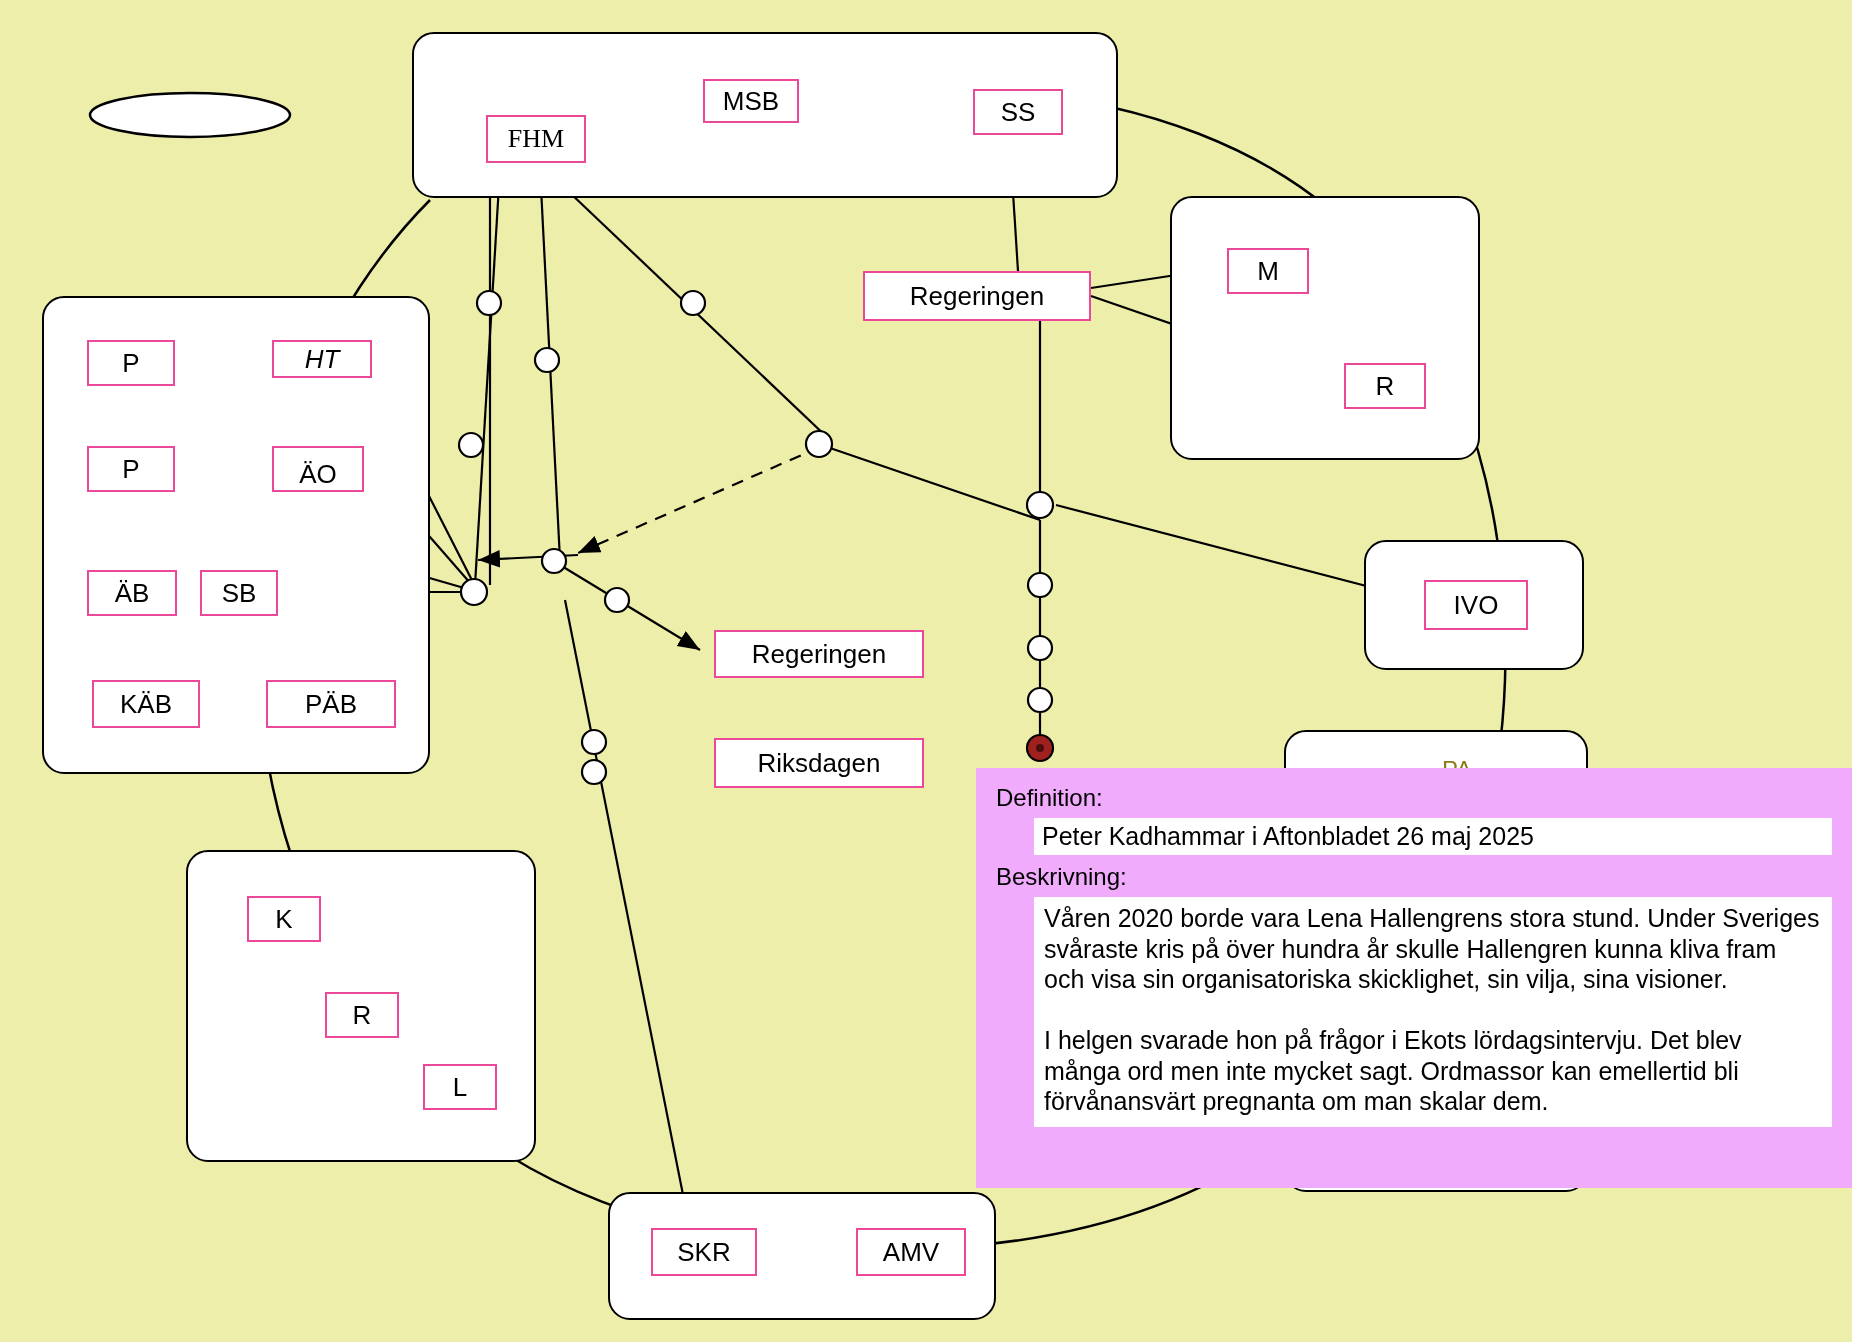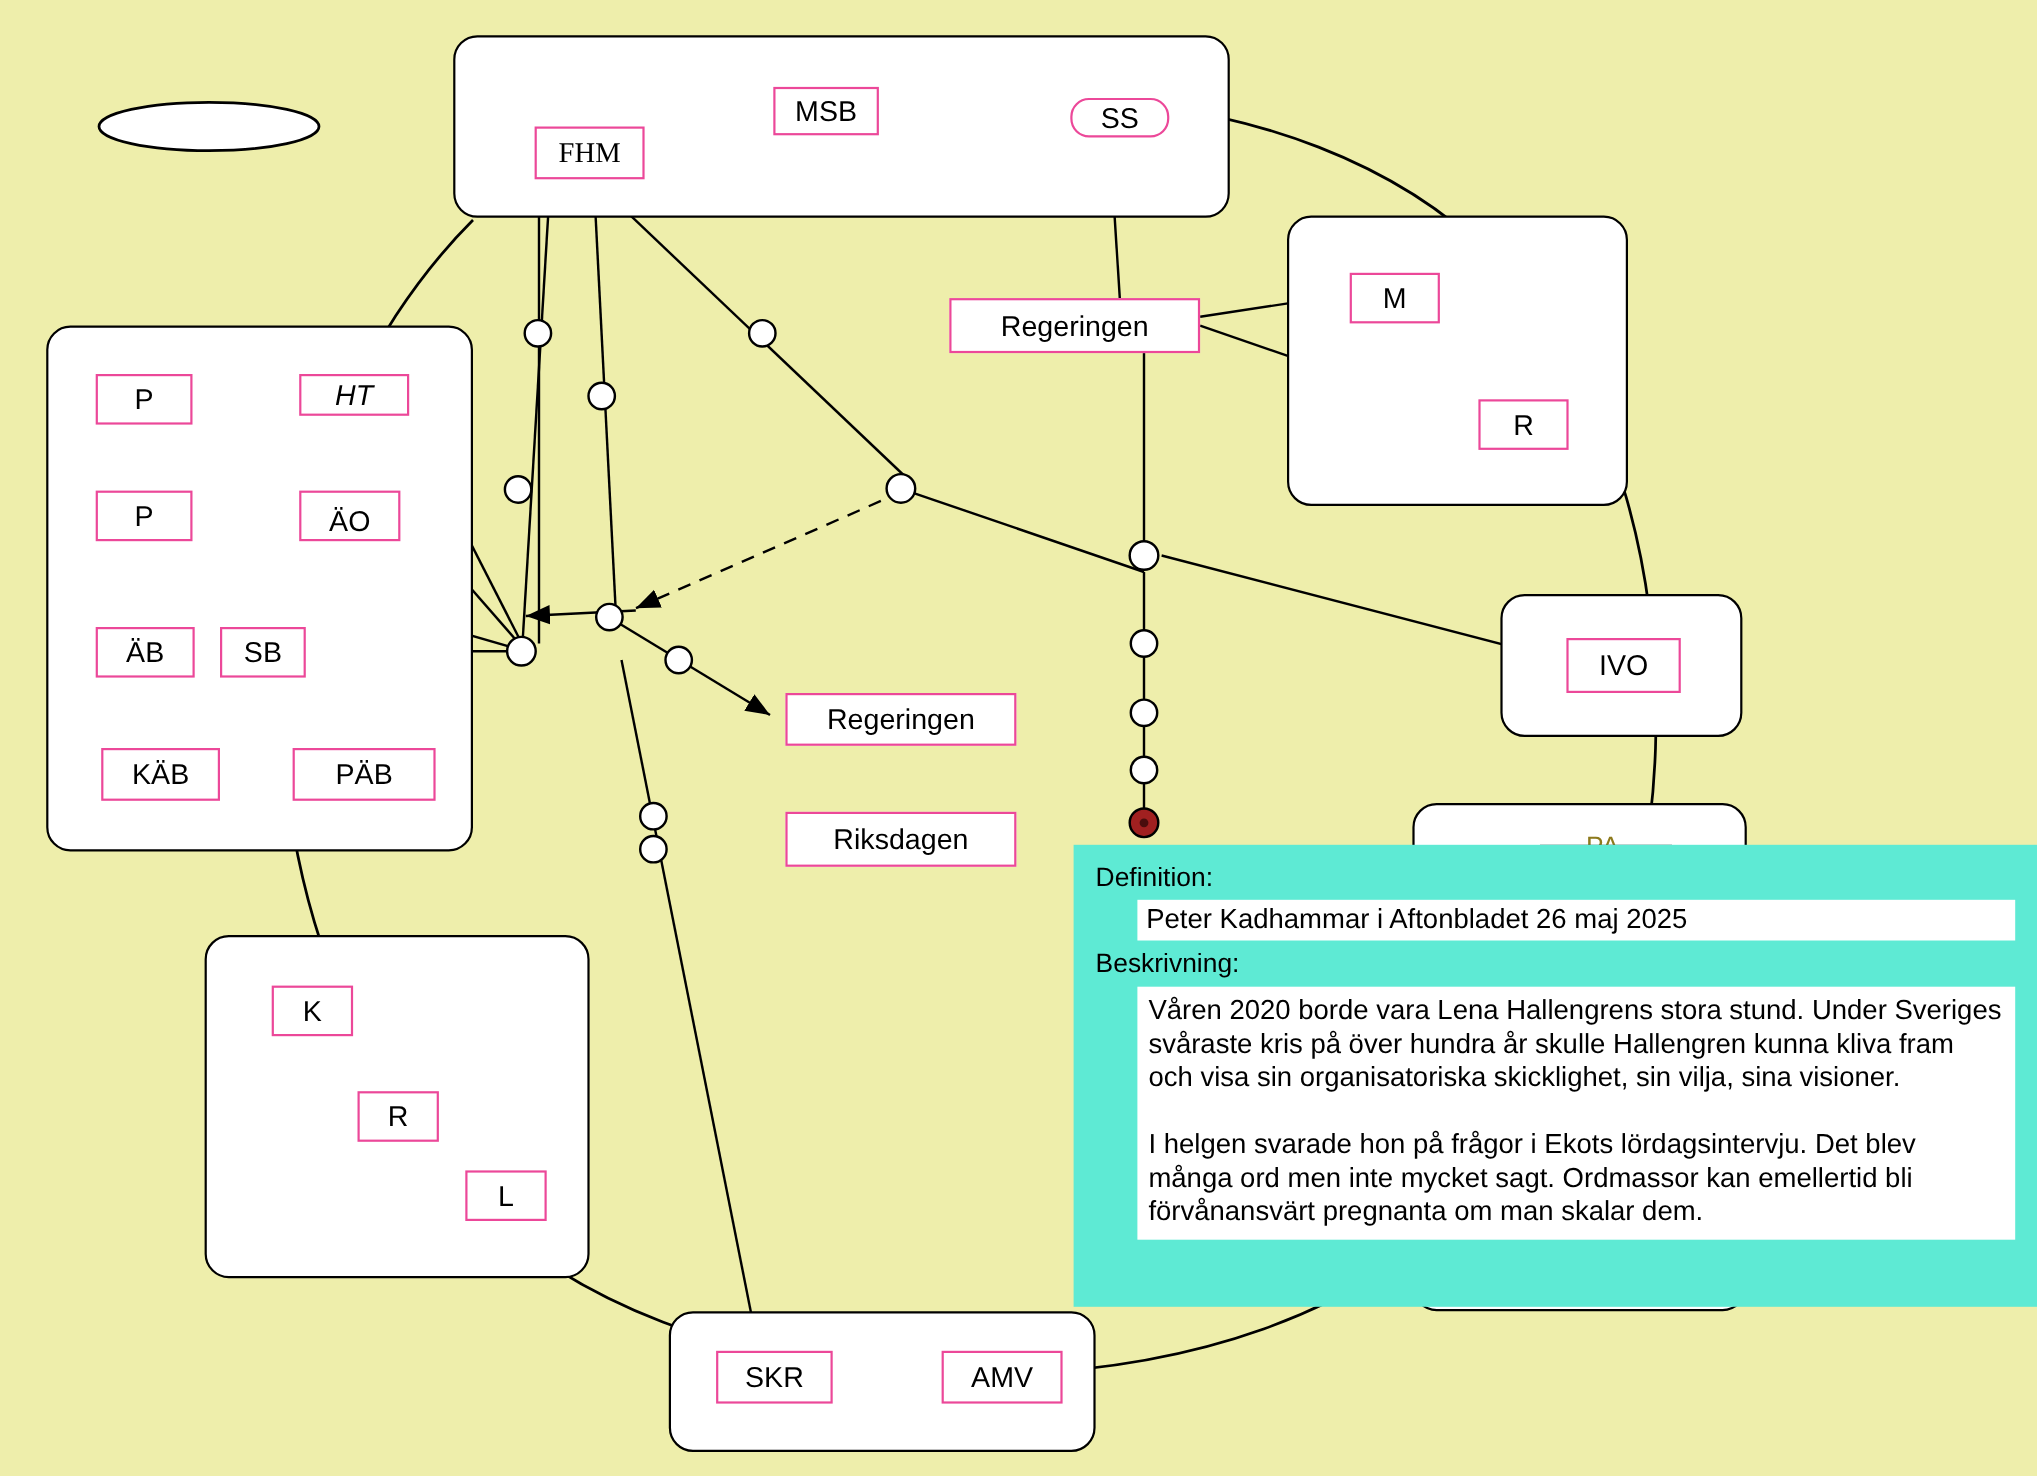--- a/index.html
+++ b/index.html
@@ -35,21 +35,21 @@
   }
   .group-box {
     position: absolute;
     background: #ffffff;
     border: 2px solid #000000;
     border-radius: 22px;
     box-sizing: border-box;
   }
   .tooltip {
     position: absolute;
-    background: #5eead4;
+    background: #f0abfc;
     box-sizing: border-box;
     padding: 12px 20px 16px 20px;
     color: #000;
   }
   .tooltip .lbl {
     font-size: 24px;
     margin: 4px 0 6px 0;
   }
   .tooltip .field {
     background: #ffffff;
@@ -155,21 +155,21 @@
   <div class="group-box" style="left:42px;top:296px;width:388px;height:478px;"></div>
   <div class="group-box" style="left:1170px;top:196px;width:310px;height:264px;"></div>
   <div class="group-box" style="left:1364px;top:540px;width:220px;height:130px;"></div>
   <div class="group-box" style="left:1284px;top:730px;width:304px;height:462px;"></div>
   <div class="group-box" style="left:186px;top:850px;width:350px;height:312px;"></div>
   <div class="group-box" style="left:608px;top:1192px;width:388px;height:128px;"></div>
 
   <div class="node-box" style="left:703px;top:79px;width:96px;height:44px;">
       <span>MSB</span>
     </div>
-  <div class="node-box" style="left:973px;top:89px;width:90px;height:36px;border-radius:17px;">
+  <div class="node-box" style="left:973px;top:89px;width:90px;height:46px;">
       <span>SS</span>
     </div>
   <div class="node-box" style="left:486px;top:115px;width:100px;height:48px;font-family:Liberation Serif, serif;">
       <span>FHM</span>
     </div>
   <div class="node-box" style="left:863px;top:271px;width:228px;height:50px;">
       <span>Regeringen</span>
     </div>
   <div class="node-box" style="left:1227px;top:248px;width:82px;height:46px;">
       <span>M</span>

